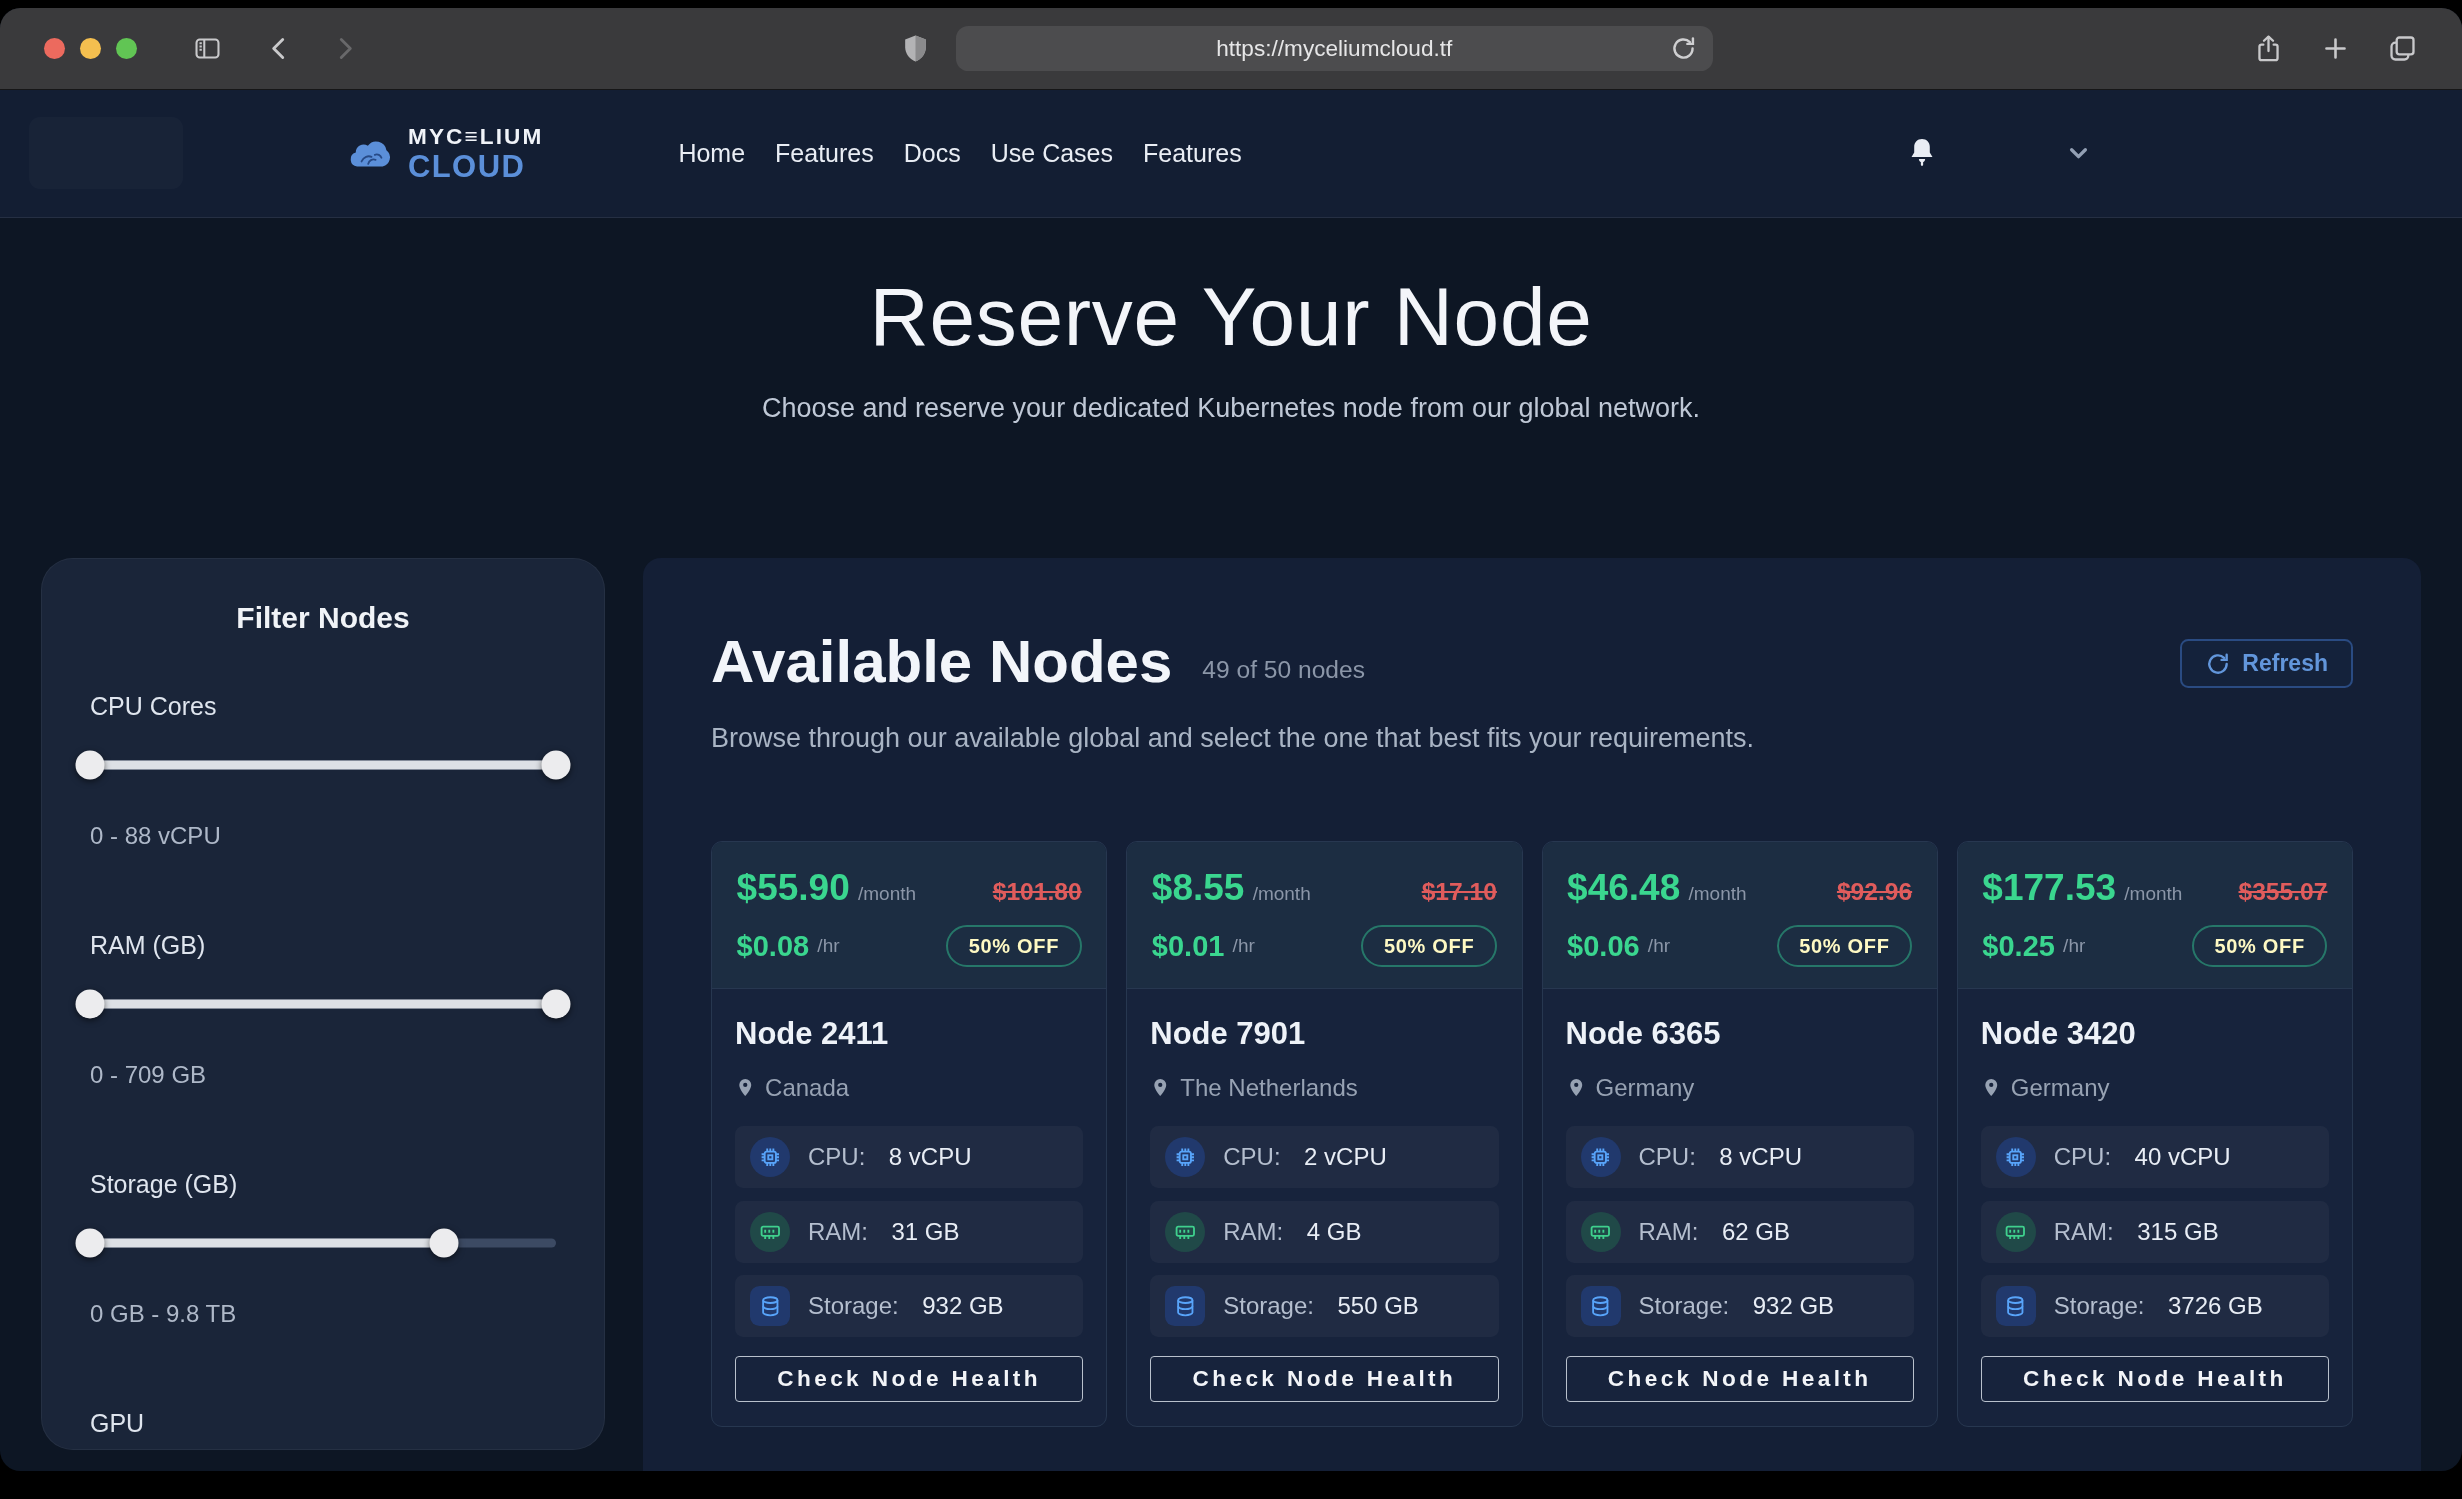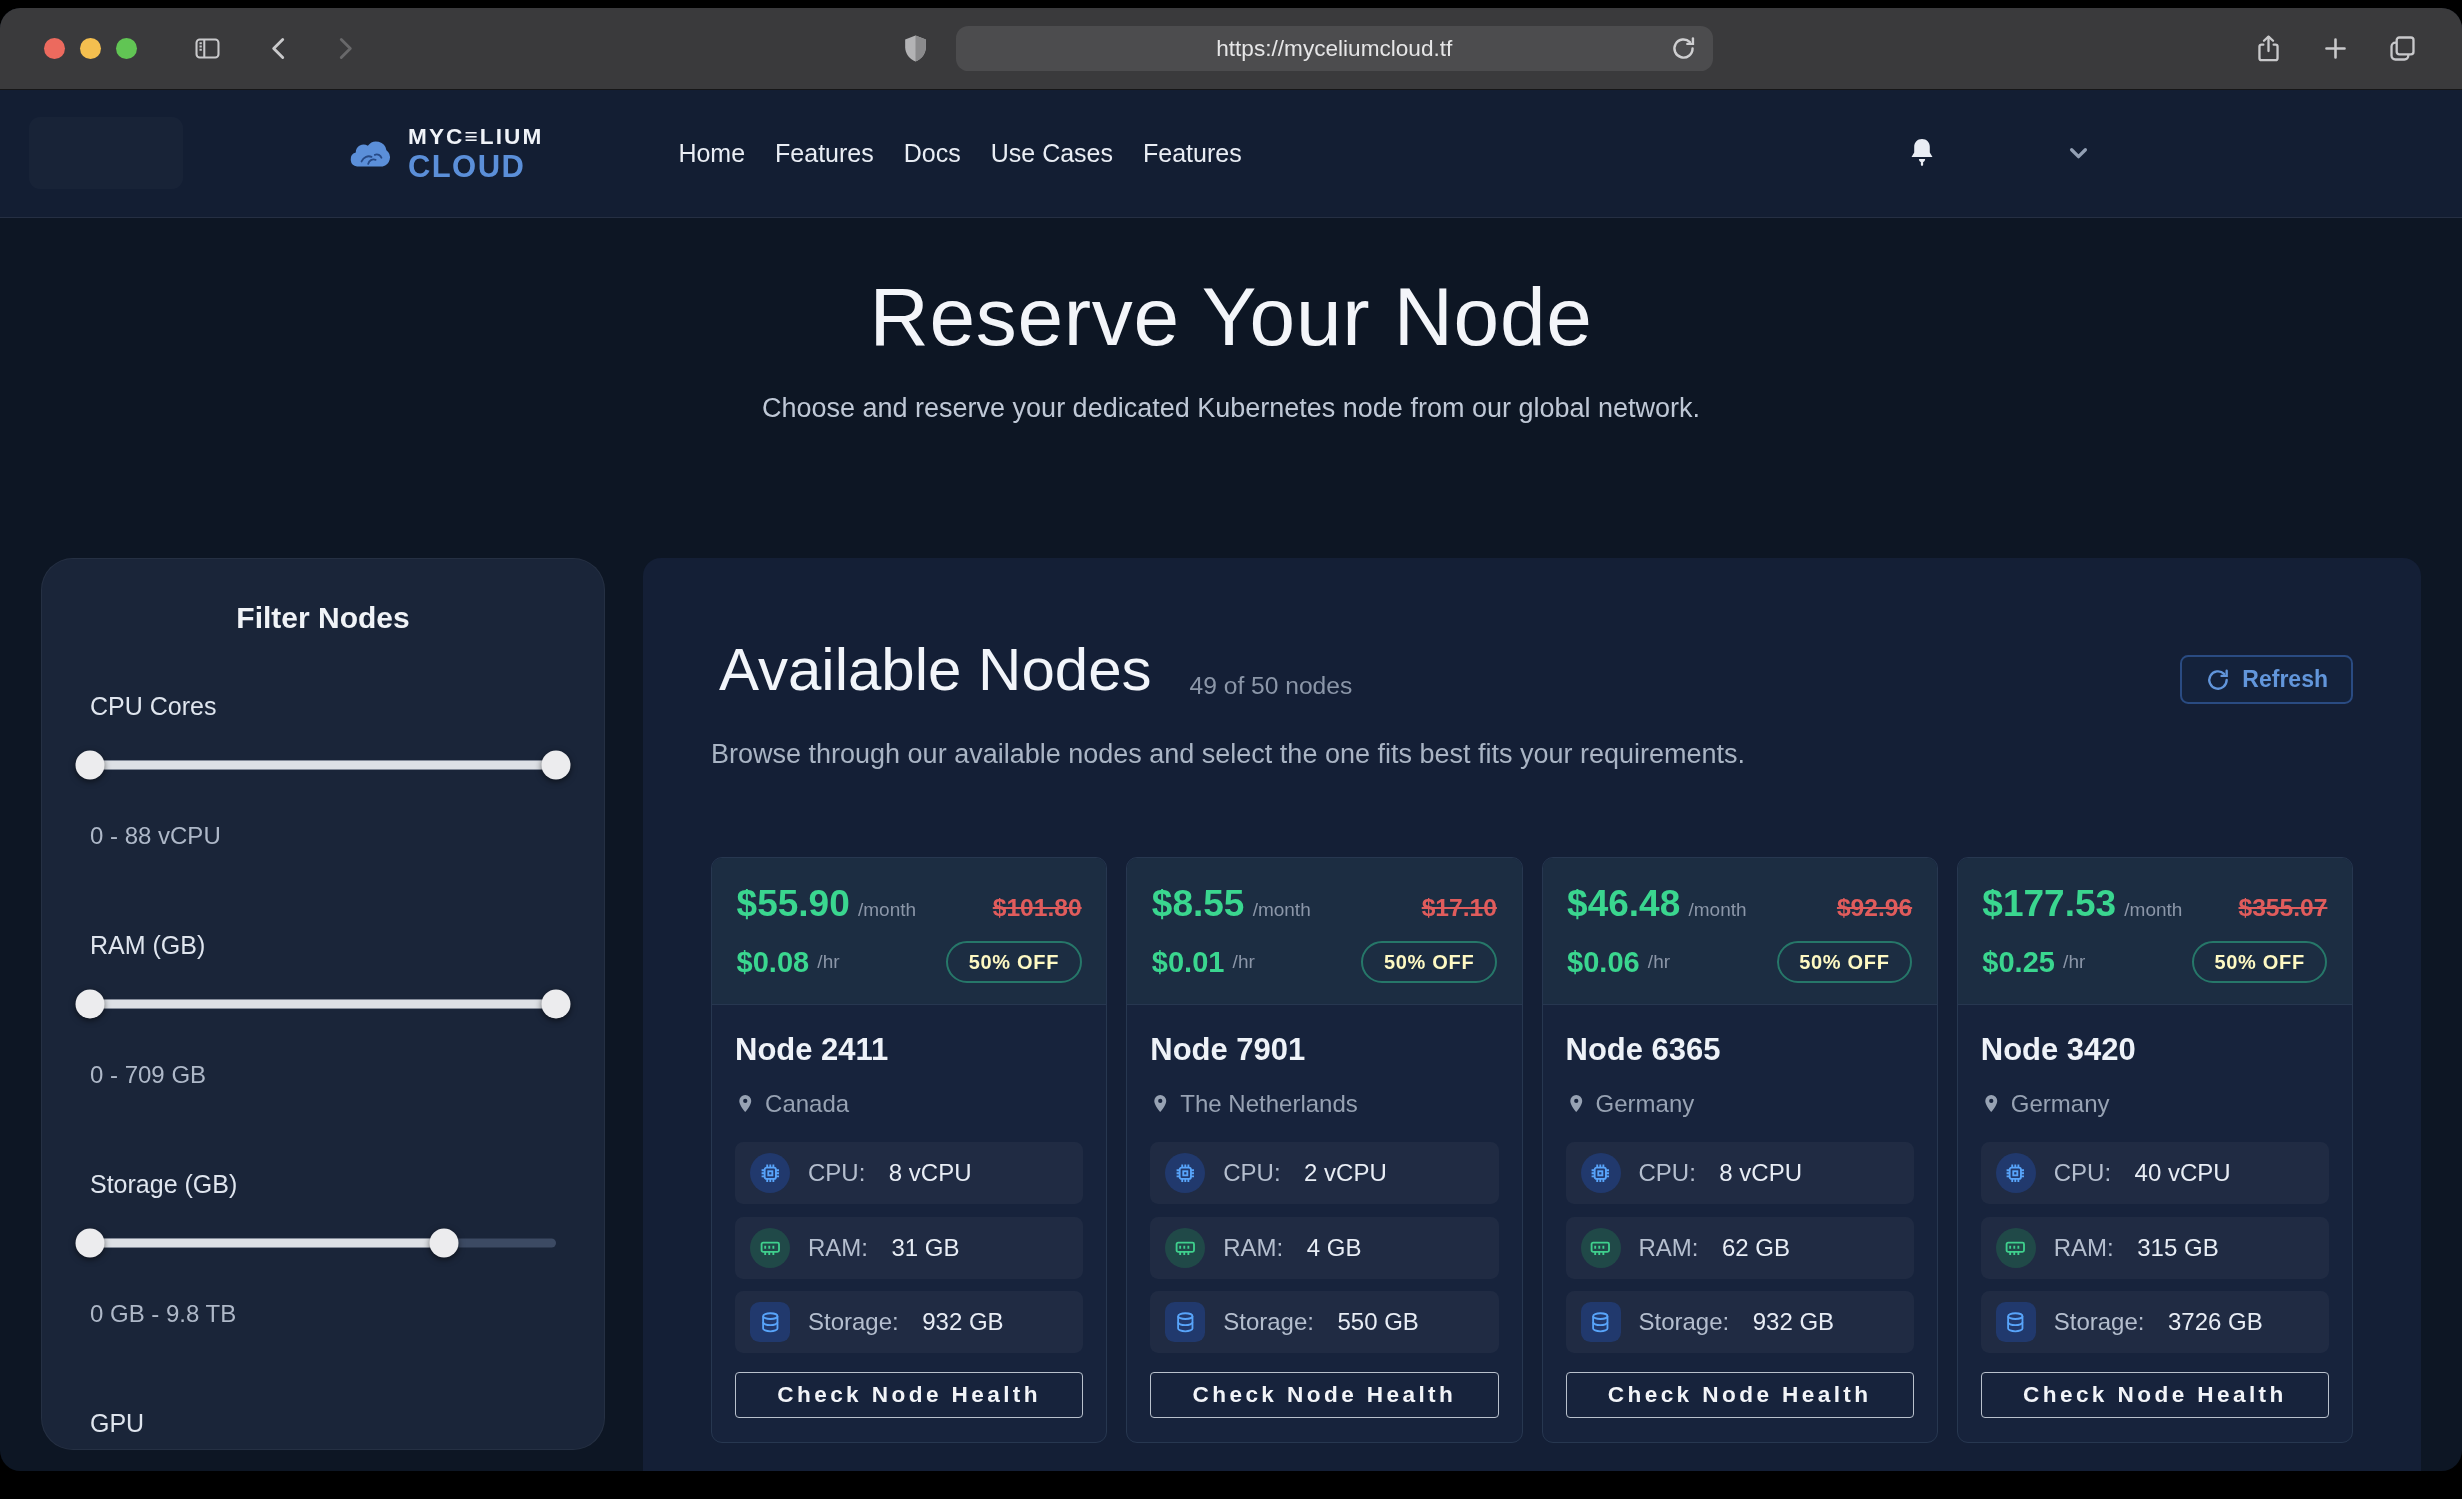--- a/index.html
+++ b/index.html
@@ -58,21 +58,21 @@
     border-radius:4.8px;background:#3c4a63;}
   .fill{position:absolute;left:0;top:50%;transform:translateY(-50%);height:9px;border-radius:4.8px;background:#dde0e5;}
   .thumb{position:absolute;top:50%;width:29px;height:29px;border-radius:50%;background:#ececee;
     transform:translate(-50%,-50%);box-shadow:0 2.1px 6.8px rgba(0,0,0,.55);cursor:pointer;}
   .frange{color:#aeb8c8;font-size:24px;margin-top:42px;}
   .gpu-group{margin-bottom:0;}
 
   
   .nodes-panel{flex:1;background:#141f36;border-radius:18px;padding:74px 68px 0 68px;height:943px;overflow:hidden;}
   .nodes-head{display:flex;align-items:flex-end;}
-  .nodes-title{color:#f2f5fa;font-size:60px;font-weight:400;margin:8px;line-height:1;}
+  .nodes-title{color:#f2f5fa;font-size:60px;font-weight:700;margin:0;line-height:1;}
   .nodes-count{color:#8b96a8;font-size:24.6px;margin-left:30px;margin-bottom:8.2px;}
   .refresh-btn{margin-left:auto;margin-bottom:4.1px;display:flex;align-items:center;gap:11px;
     background:rgba(21,39,68,.4);border:2.1px solid #2a4b82;border-radius:8.2px;height:49px;
     padding:0 23px;color:#6296db;font-size:23px;font-weight:bold;cursor:pointer;
     font-family:"Liberation Sans","DejaVu Sans",sans-serif;}
   .nodes-desc{color:#a9b4c4;font-size:27px;margin:31px 0 0 0;}
 
   .cards{display:grid;grid-template-columns:repeat(4,1fr);gap:19px;margin-top:87px;}
   .card{background:#17233c;border:1.4px solid #273750;border-radius:11px;overflow:hidden;
     display:flex;flex-direction:column;height:586px;}
@@ -258,21 +258,21 @@
         <h2 class="nodes-title">Available Nodes</h2>
         <span class="nodes-count">49 of 50 nodes</span>
         <button class="refresh-btn">
           <svg width="26" height="26" viewBox="0 0 24 24" fill="none" stroke="#6296db" stroke-width="2.2" stroke-linecap="round">
               <path d="M20 12a8 8 0 1 1-2.4-5.7"></path>
               <path d="M20 3.5V8.2h-4.7"></path>
             </svg>
           <span>Refresh</span>
         </button>
       </div>
-      <p class="nodes-desc">Browse through our available nodes and select the one fits best fits your requirements.</p>
+      <p class="nodes-desc">Browse through our available global and select the one that best fits your requirements.</p>
 
       <div class="cards">
 
         <div class="card">
           <div class="card-head">
             <div class="price-row">
               <span class="price-month">$55.90</span>
               <span class="suffix">/month</span>
               <span class="price-orig">$101.80</span>
             </div>

